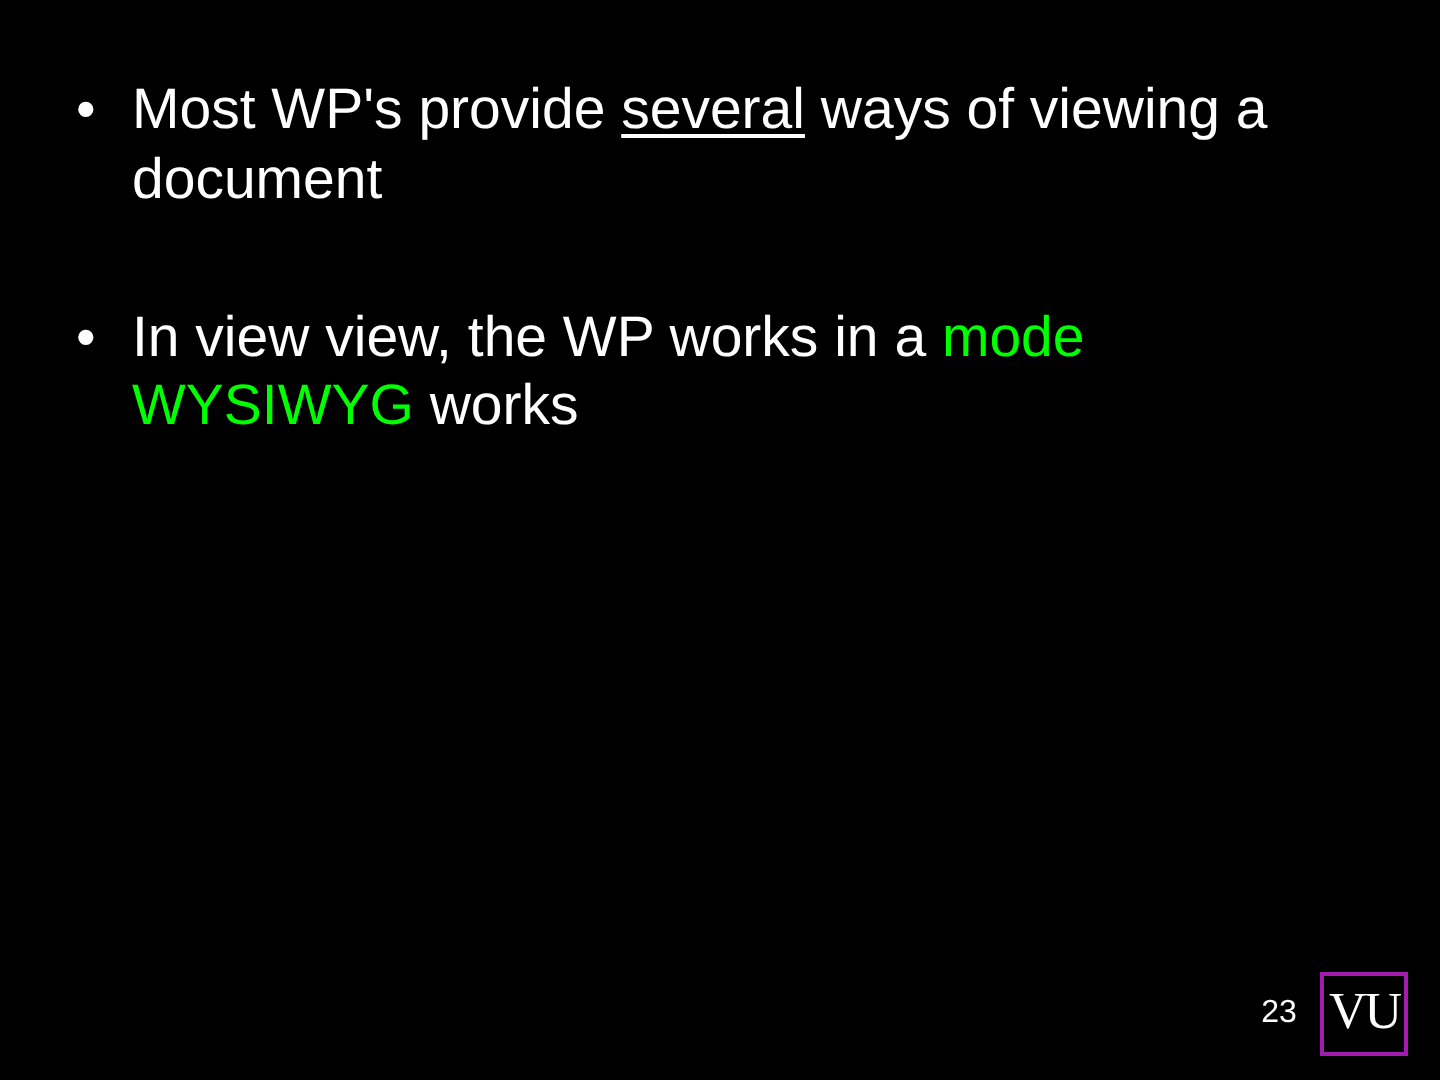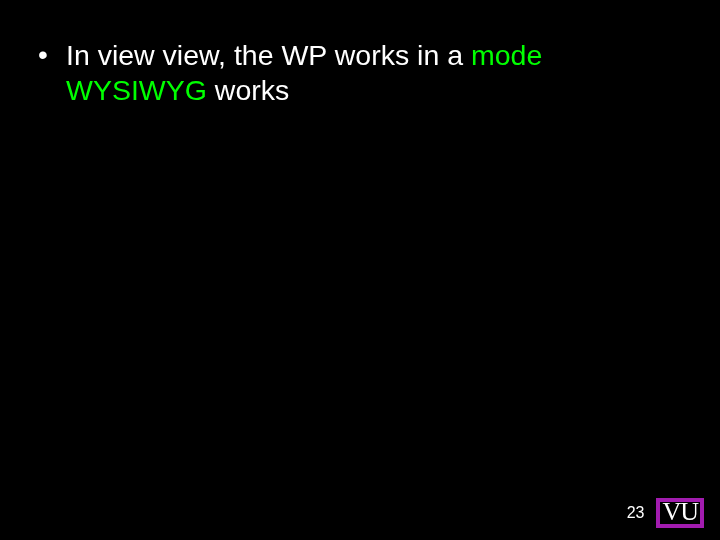--- a/index.html
+++ b/index.html
@@ -63,42 +63,45 @@
     right: 16px;
     display: flex;
     align-items: center;
     gap: 12px;
   }
   .page-num {
     color: #ffffff;
     font-size: 16px;
   }
   .logo {
-    border: 4px solid #a21caf;
+    border: 2px solid #a21caf;
     color: #ffffff;
     font-family: "Times New Roman", Times, serif;
     font-size: 26px;
     letter-spacing: -1px;
     padding: 0px 2px 2px 2px;
     line-height: 1;
     display: flex;
     align-items: center;
-    height: 30px;
+    height: 42px;
     box-sizing: border-box;
   }
 </style>
 </head>
 <body>
 
 <div class="slide">
 
 
   <div class="content">
     <ul class="bullets">
 
+      <li>
+        <span>Most WP's provide </span><span class="under">several</span><span> ways of viewing a document</span>
+      </li>
 
 
       <li>
         <span>In view view, the WP works in a </span><span class="green">mode WYSIWYG</span><span> works</span>
       </li>
 
     </ul>
   </div>
 
   <div class="footer">

